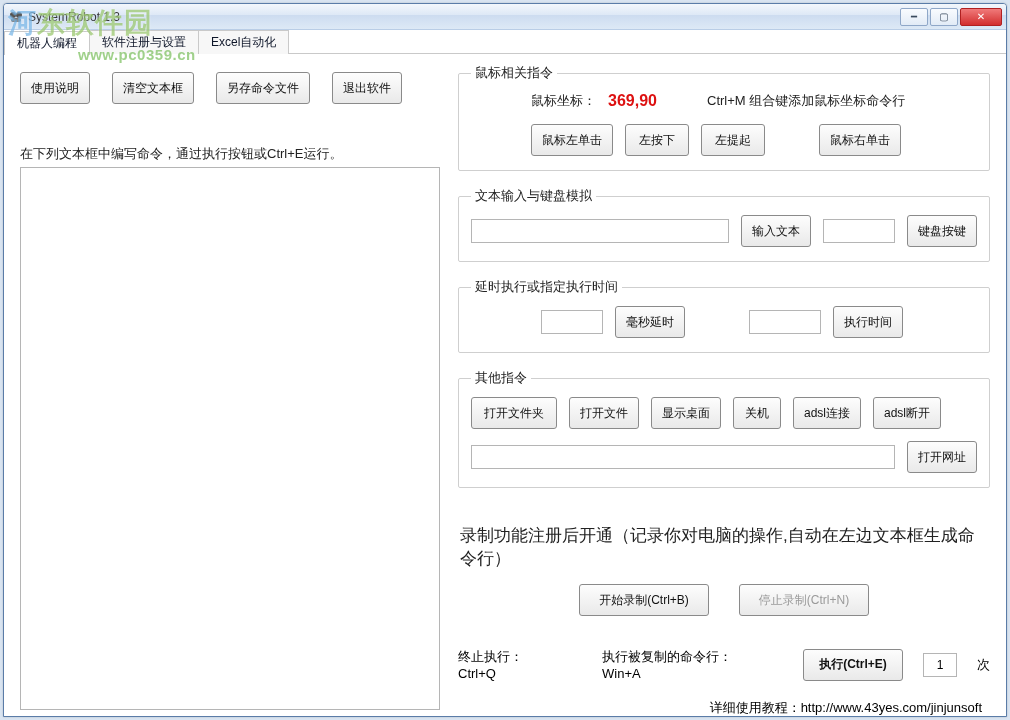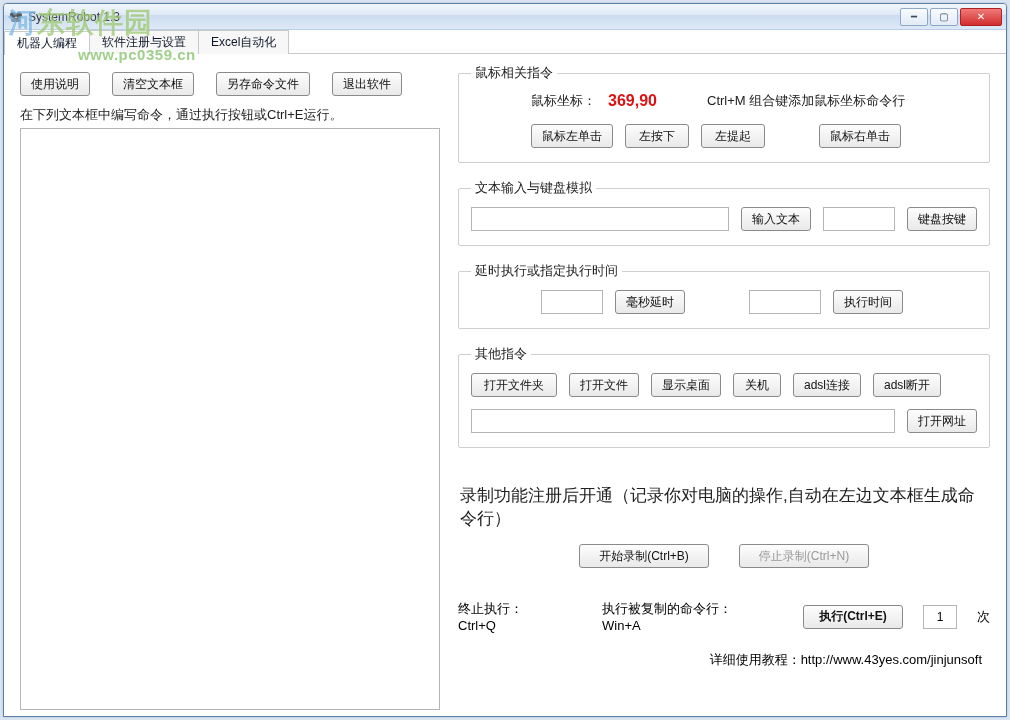--- a/index.html
+++ b/index.html
@@ -70,30 +70,30 @@
       background:#f7f7f7; margin-right:-1px;
       font-size:12px; color:#0f172a;
     }
     .tab.active { background:#fff; position:relative; top:1px; height:24px; }
     .content { position:absolute; left:0; right:0; top:24px; bottom:0; padding:10px 16px 6px 16px; }
     .layout { display:flex; gap:18px; height:100%; }
     .left-col { width:420px; display:flex; flex-direction:column; }
     .right-col { flex:1; display:flex; flex-direction:column; }
     .toolbar { display:flex; gap:22px; margin:8px 0 10px 0; }
     .btn {
-      min-width:64px; height:24px; padding:0 10px;
+      min-width:64px; height:32px; padding:0 10px;
       border:1px solid #8a8a8a; border-radius:3px;
       background: linear-gradient(#fdfdfd,#e9e9e9);
       font-size:12px; color:#111; cursor:default;
       display:inline-flex; align-items:center; justify-content:center;
       white-space:nowrap;
     }
     .btn.wide { min-width:86px; }
     .btn.disabled { color:#9a9a9a; }
-    .hint { font-size:13px; color:#222; margin-bottom:4px; }
+    .hint { font-size:13px; color:#222; margin-bottom:4px;margin-top:31px; }
     .cmd-textarea {
       flex:1; width:100%;
       border:1px solid #b5b5b5; background:#fff;
       resize:none; font-family:inherit; font-size:12px; padding:4px;
     }
     fieldset.group {
       border:1px solid #cfcfcf; border-radius:2px;
       margin-bottom:16px; padding:10px 12px 14px;
     }
     fieldset.group > legend { font-size:13px; color:#222; padding:0 4px; }

